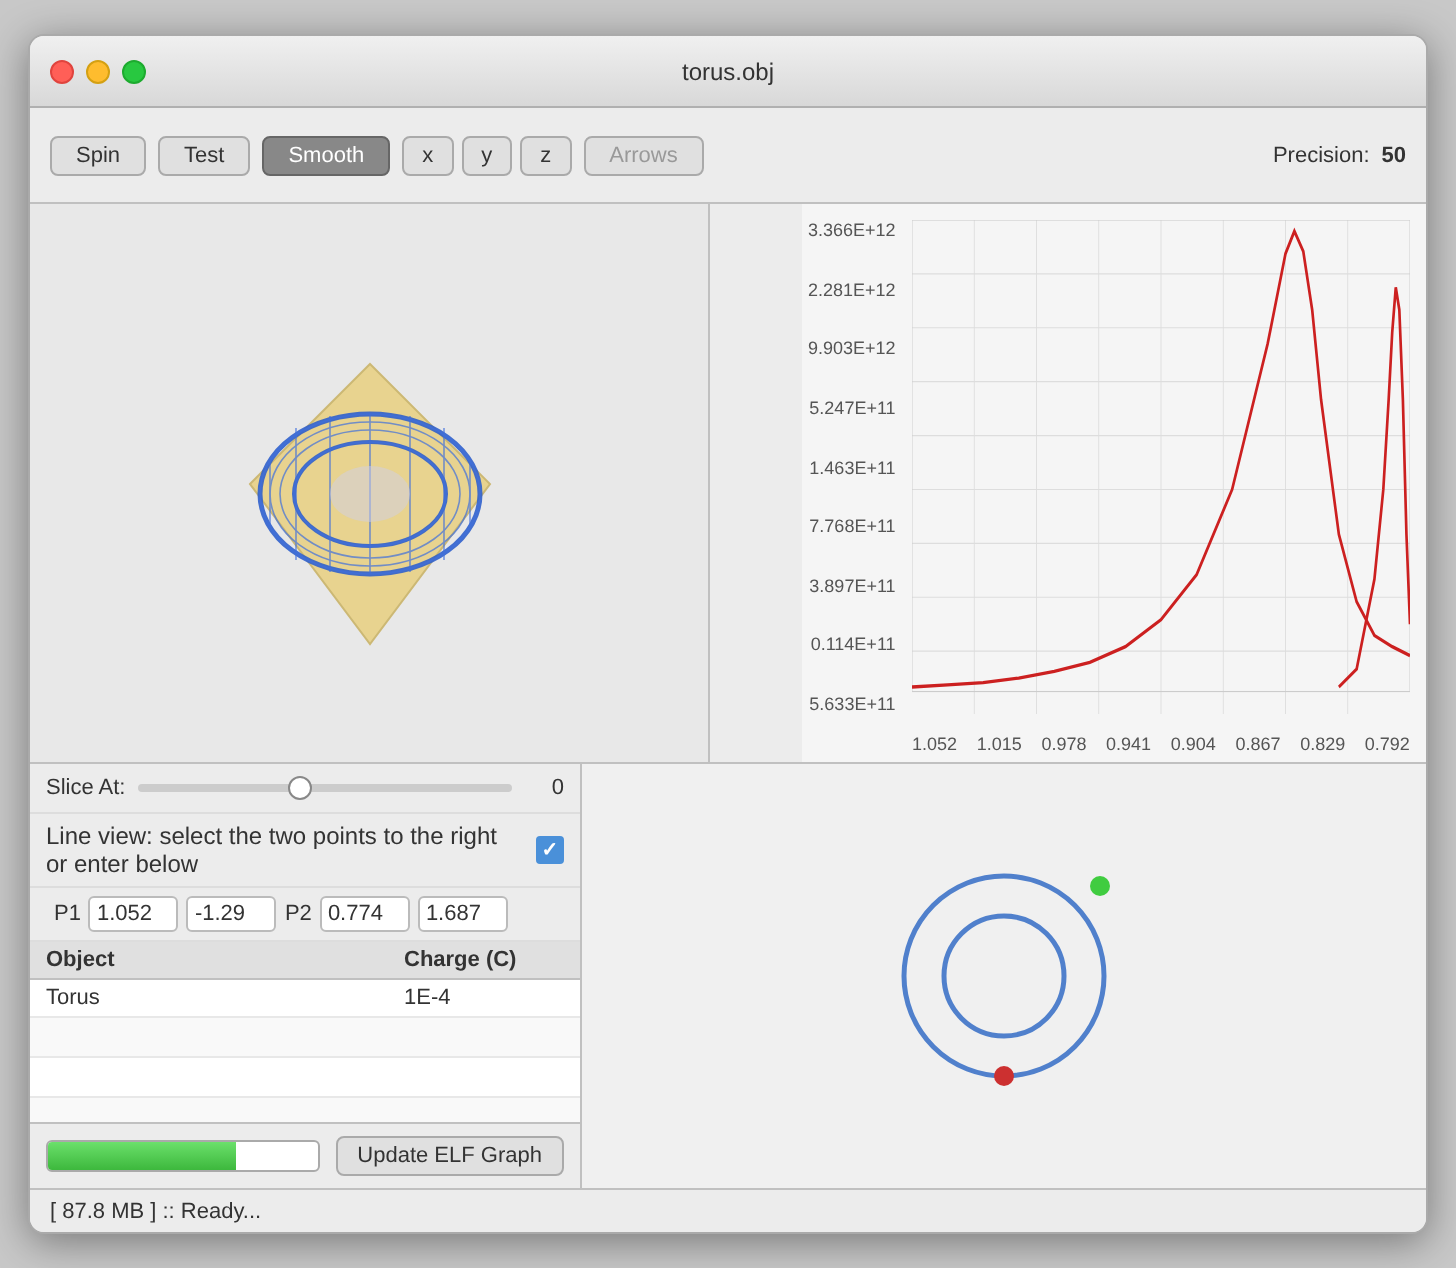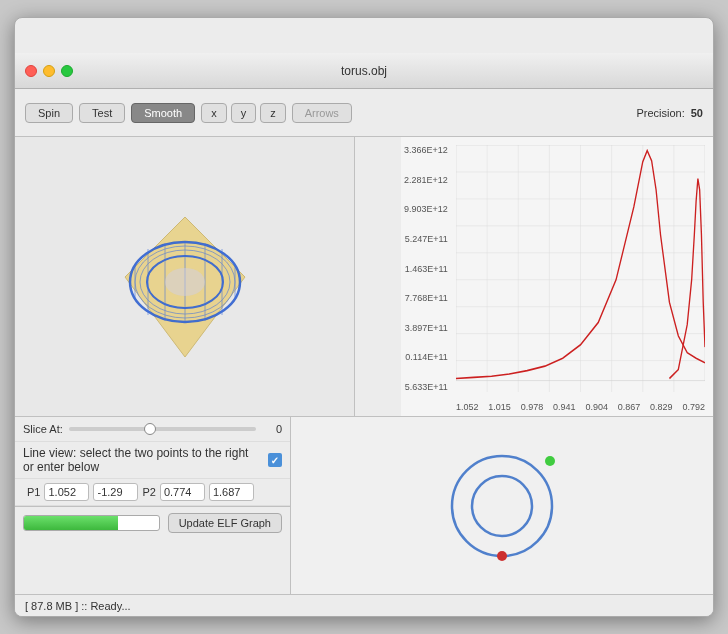--- a/index.html
+++ b/index.html
@@ -29,21 +29,20 @@
     
     .titlebar {
       height: 36px;
       background: linear-gradient(to bottom, #f0f0f0, #d8d8d8);
       border-bottom: 1px solid #b0b0b0;
       display: flex;
       align-items: center;
       padding: 0 10px;
       flex-shrink: 0;
       position: relative;
-      margin-top: 35px;
     }
     .traffic-lights {
       display: flex;
       gap: 6px;
       align-items: center;
     }
     .tl {
       width: 12px;
       height: 12px;
       border-radius: 50%;
@@ -516,20 +515,36 @@
 
         <div class="points-row">
           <span class="point-label">P1</span>
           <input class="point-input" type="text" value="1.052" style="">
           <input class="point-input" type="text" value="-1.29" style="">
           <span class="point-label">P2</span>
           <input class="point-input" type="text" value="0.774" style="">
           <input class="point-input" type="text" value="1.687" style="">
         </div>
 
+        <div class="data-table">
+          <div class="table-header">
+            <span class="th th-object">Object</span>
+            <span class="th th-charge">Charge (C)</span>
+          </div>
+          <div class="table-row-item">
+            <span class="td td-object">Torus</span>
+            <span class="td td-charge">1E-4</span>
+          </div>
+          <div class="empty-row"></div>
+          <div class="empty-row"></div>
+          <div class="empty-row"></div>
+          <div class="empty-row"></div>
+          <div class="empty-row"></div>
+
+        </div>
 
         <div class="progress-row">
           <div class="progress-bar-container">
             <div class="progress-bar-fill"></div>
           </div>
           <button class="update-btn">Update ELF Graph</button>
         </div>
       </div>
 
       <div class="right-panel">

